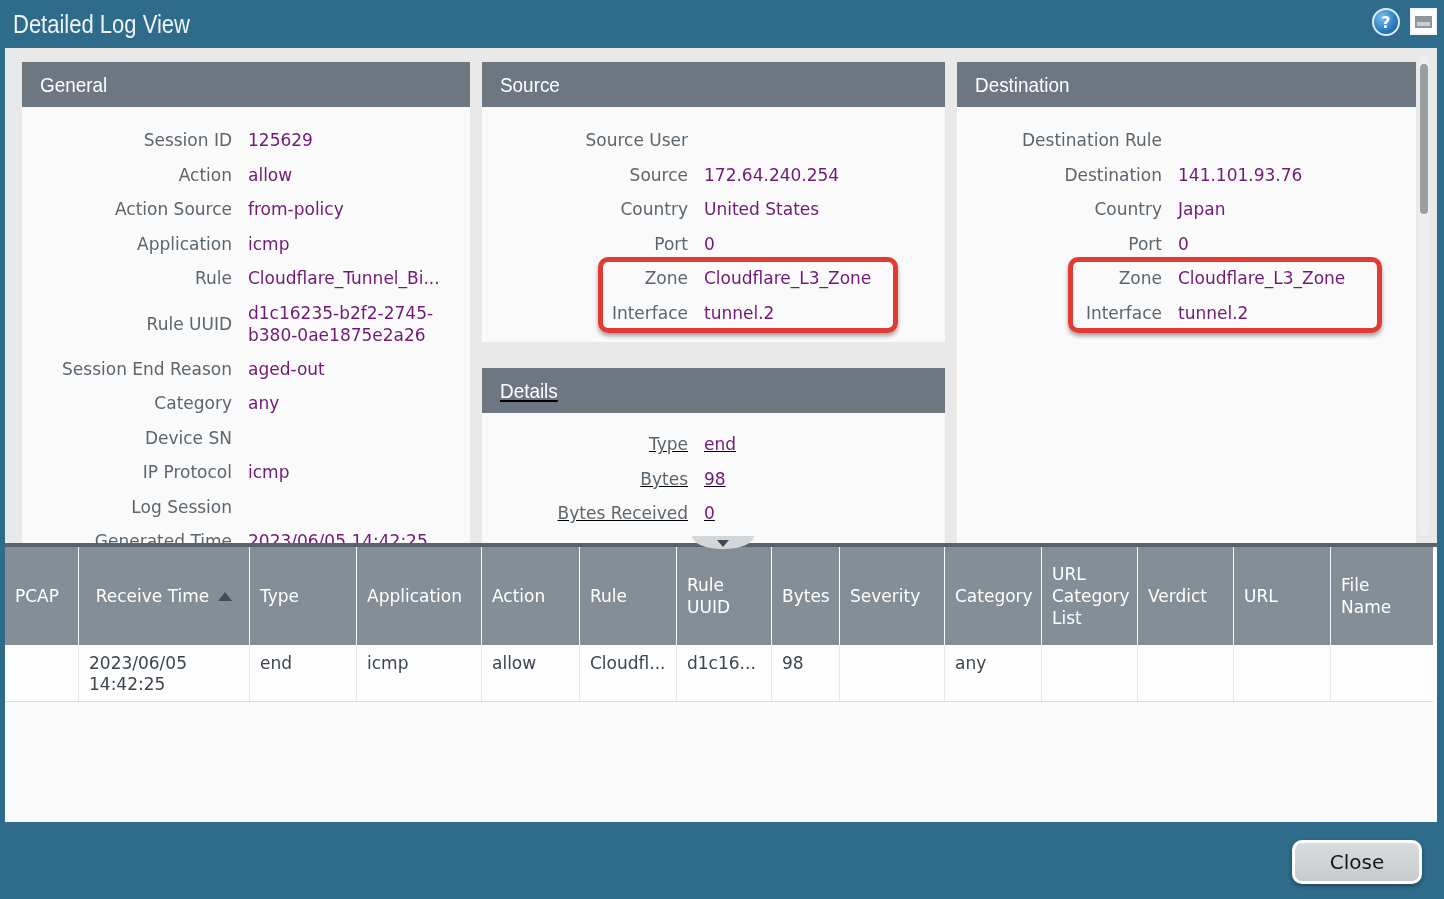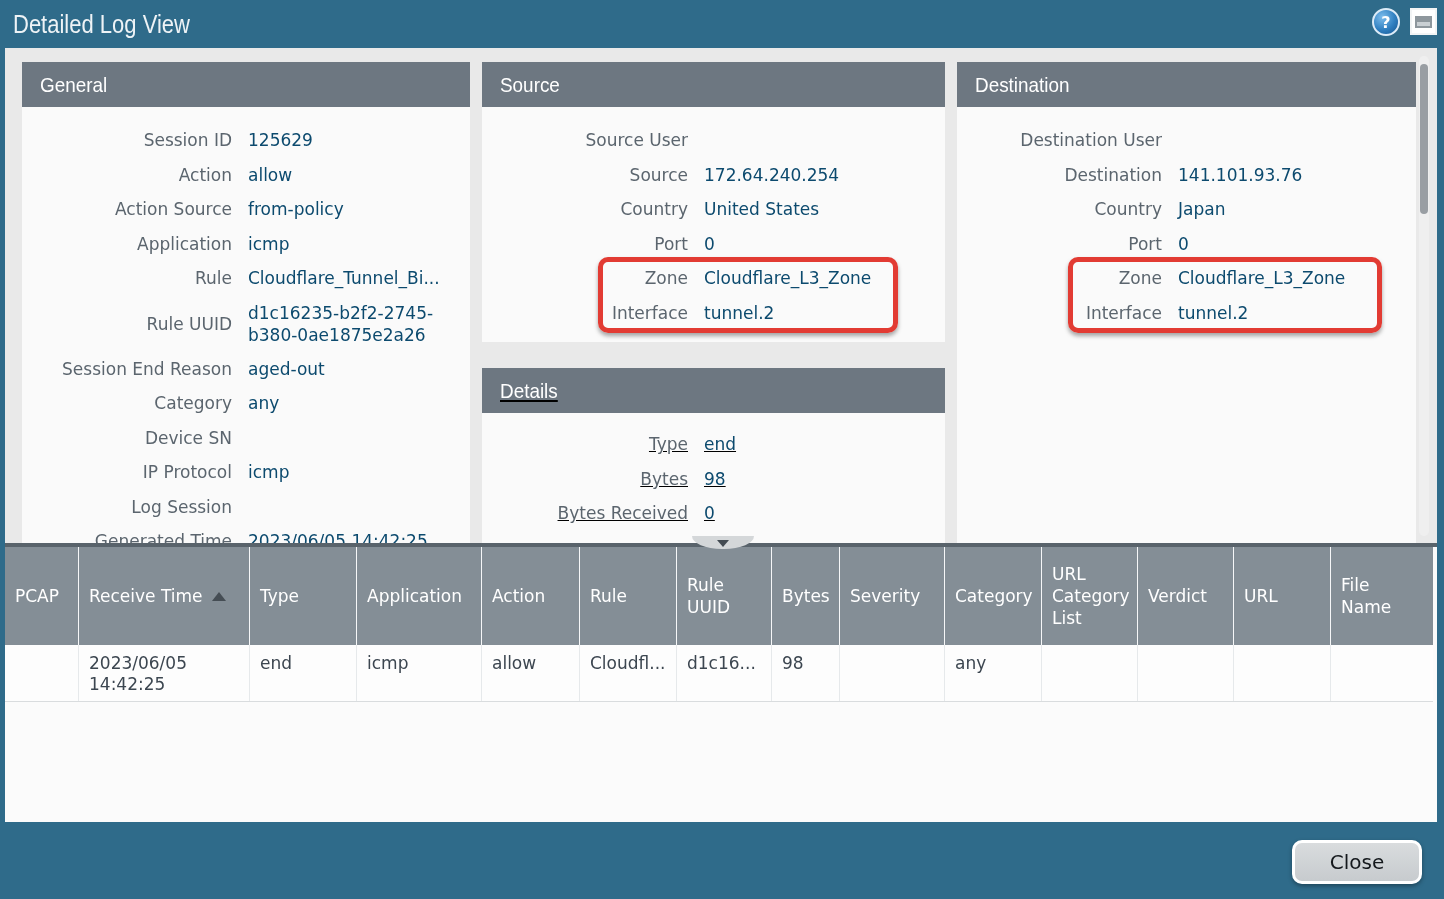--- a/index.html
+++ b/index.html
@@ -25,21 +25,21 @@
     background:#e9e9e9; overflow:hidden; }
   .panel { position:absolute; background:#fafafa; }
   .panel-header { height:45px; background:#6d7781; color:#fff; display:flex; align-items:center;
     padding-left:18px; }
   .panel-header span { font-size:21px; font-family:"Liberation Sans",sans-serif;
     transform:scaleX(.9); transform-origin:0 50%; }
   .panel-body { padding-top:16px; }
   .prow { display:flex; align-items:center; min-height:34.5px; }
   .prow.tall { min-height:56px; }
   .lbl { flex:none; text-align:right; color:#5b656e; font-size:17px; }
-  .val { margin-left:16px; flex:1; color:#0c4a6e; font-size:17px; line-height:22px; word-wrap:break-word; }
+  .val { margin-left:16px; flex:1; color:#701a75; font-size:17px; line-height:22px; word-wrap:break-word; }
   .panel-general   { left:17px;  top:14px;  width:448px; height:489px; }
   .panel-general .lbl { width:210px; }
   .panel-source    { left:477px; top:14px;  width:463px; height:280px; }
   .panel-source .lbl, .panel-details .lbl { width:206px; }
   .panel-details   { left:477px; top:320px; width:463px; height:223px;text-decoration:underline; }
   .panel-destination { left:952px; top:14px; width:459px; height:489px; }
   .panel-destination .lbl { width:205px; }
 
   .red-box { position:absolute; border:5px solid #e23b33; border-radius:10px;
     box-shadow:0 3px 4px rgba(0,0,0,.35); z-index:5; }
@@ -62,21 +62,21 @@
     background:#fbfbfb; border-top:4px solid #59636b; overflow:hidden; }
   .thead { display:flex; width:1428px; height:98px; background:#848e96; }
   .th { display:flex; align-items:center; padding:0 10px; color:#fff; font-size:17px;
     line-height:22px; border-right:1px solid #f6f7f8; cursor:pointer; }
   .th:last-child { border-right:none; }
   .trow { display:flex; width:1428px; min-height:57px; background:#fdfdfd;
     border-bottom:1px solid #d9dcde; cursor:pointer; }
   .td { padding:8px 10px 4px; color:#3c4650; font-size:17px; line-height:21px;
     border-right:1px solid #e6e9eb; word-wrap:break-word; }
   .td:last-child { border-right:none; }
-  .c0{width:74px;} .c1{width:171px;} .c2{width:107px;} .c3{width:125px;} .c4{width:98px;}
+  .c0{width:74px;} .c1{width:171px;justify-content:center;} .c2{width:107px;} .c3{width:125px;} .c4{width:98px;}
   .c5{width:97px;} .c6{width:95px;} .c7{width:68px;} .c8{width:105px;} .c9{width:97px;}
   .c10{width:96px;} .c11{width:96px;} .c12{width:97px;} .c13{width:102px;}
   .sort-tri { width:0; height:0; border-left:7px solid transparent; border-right:7px solid transparent;
     border-bottom:9px solid #454d54; margin-left:9px; flex:none; }
 
   .close-btn { position:absolute; left:1292px; top:840px; width:130px; height:44px;
     background:linear-gradient(#d9dcde,#c7cbce); border:3px solid #fff; border-radius:10px;
     font-family:"DejaVu Sans",sans-serif; font-size:20px; color:#14181c;
     box-shadow:0 2px 4px rgba(0,0,0,.35); cursor:pointer; }
 </style>
@@ -204,21 +204,21 @@
           </div>
       </div>
     </section>
 
     <section class="panel panel-destination">
       <div class="panel-header">
           <span>Destination</span>
         </div>
       <div class="panel-body">
         <div class="prow">
-            <span class="lbl">Destination User</span>
+            <span class="lbl">Destination Rule</span>
             <span class="val"></span>
           </div>
         <div class="prow">
             <span class="lbl">Destination</span>
             <span class="val">141.101.93.76</span>
           </div>
         <div class="prow">
             <span class="lbl">Country</span>
             <span class="val">Japan</span>
           </div>

